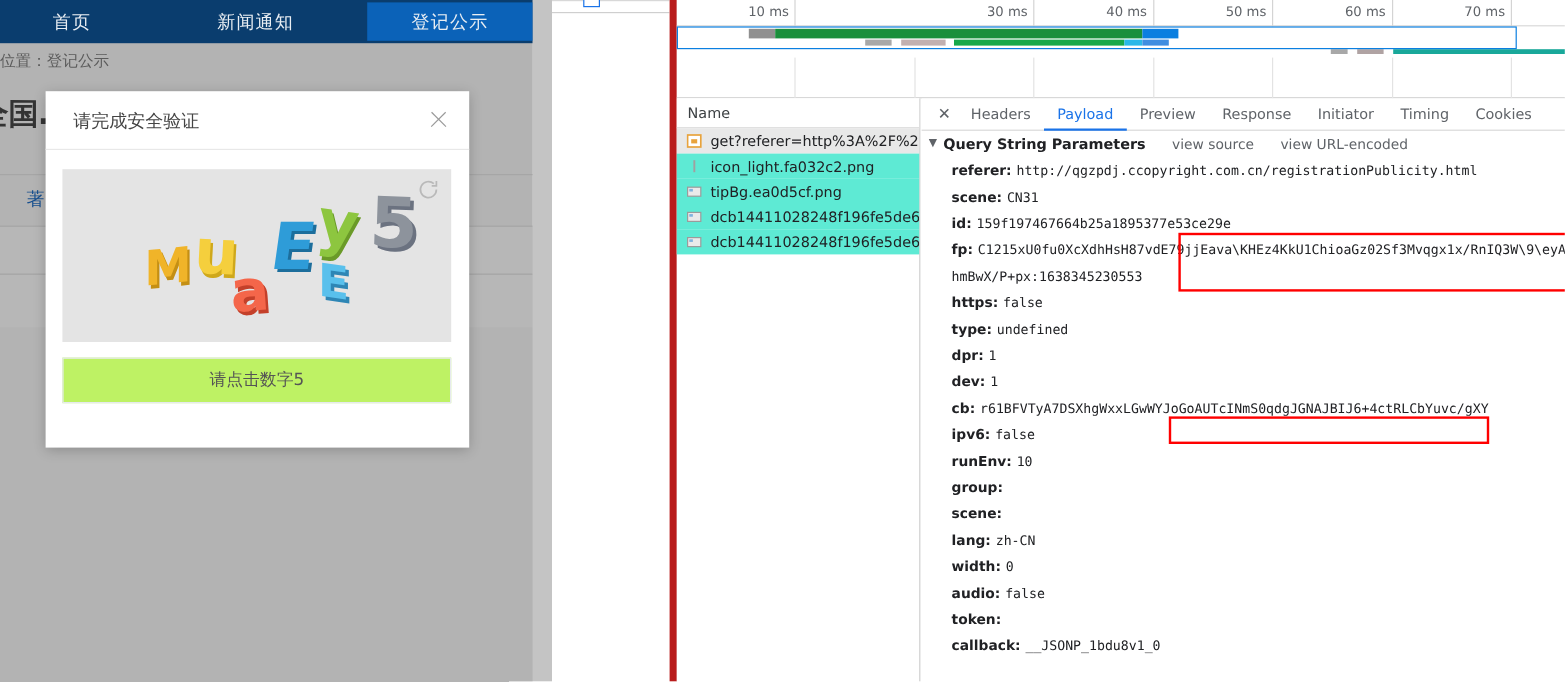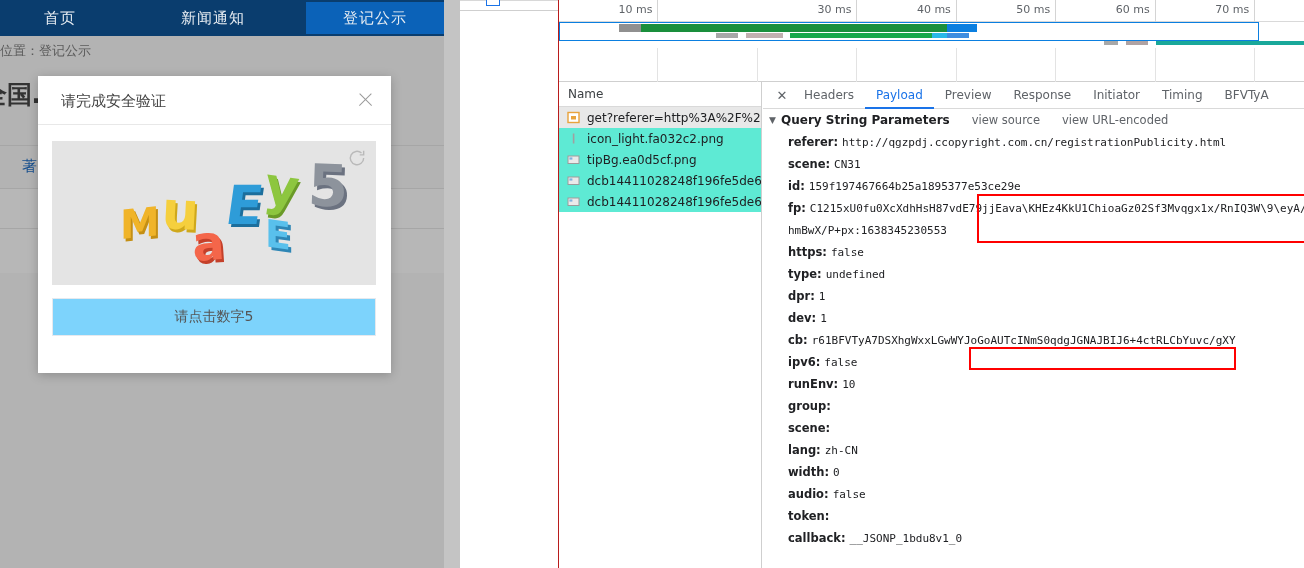--- a/index.html
+++ b/index.html
@@ -101,21 +101,21 @@
          text-shadow: 3px 3px 0 #1c6e9c; }
   .g-y { left: 213px; top: 20px;  font-size: 52px; color:#8dc63f; transform: rotate(8deg);
          text-shadow: 2px 3px 0 #6a9a28; }
   .g-E2{ left: 213px; top: 75px;  font-size: 38px; color:#59c0ec; transform: skewY(8deg);
          text-shadow: 3px 3px 0 #2e86b5; }
   .g-5 { left: 256px; top: 16px;  font-size: 58px; color:#8d939c; transform: rotate(2deg);
          text-shadow: 3px 3px 0 #6b7280; }
 
   .captcha-tip {
     position: absolute; left: 14px; top: 222px; width: 324px; height: 38px;
-    background: #7dd3fc; border: 1px solid #e6e9ee;
+    background: #bef264; border: 1px solid #e6e9ee;
     display: flex; align-items: center; justify-content: center;
     font-size: 14px; color: #555; font-family: "DejaVu Sans", sans-serif;
   }
 
   
   #page-scroll-strip {
     position: absolute; left: 444px; top: 0; width: 16px; height: 568px;
     background: #c4c4c4;
   }
   
@@ -126,21 +126,21 @@
   #split-gap .gapline { position:absolute; left:0; top:9px; width:98px; height:1px; background:#cfcfcf; }
   #split-gap .gapblue {
     position:absolute; left:26px; top:-4px; width:14px; height:9px;
     border:1.6px solid #1a73e8; background:#fff;
   }
 
   
   #devtools {
     position: absolute; left: 558px; top: 0; width: 606px; height: 568px;
     background: #fff; font-family: "DejaVu Sans", sans-serif;
-    border-left: 1px solid #b91c1c;
+    border-left: 6px solid #b91c1c;
   }
   
   .tl {
     position: absolute; left: 0; top: 0; width: 746px; height: 82px;
     border-bottom: 1px solid #cfcfcf; background: #fff;
   }
   .tl-ruler { position: absolute; left: 0; top: 0; width: 746px; height: 22px; border-bottom: 1px solid #d9d9d9;}
   .tick {
     position: absolute; top: 0; height: 22px; border-right: 1px solid #d4d4d4;
   }
@@ -371,21 +371,21 @@
       <div class="details">
         <div class="det-tabs">
           <div class="tabclose">✕</div>
           <div id="det-tabs-host" style="display:flex">
               <div class="det-tab">Headers</div>
               <div class="det-tab active">Payload</div>
               <div class="det-tab">Preview</div>
               <div class="det-tab">Response</div>
               <div class="det-tab">Initiator</div>
               <div class="det-tab">Timing</div>
-              <div class="det-tab">BFVTyA</div>
+              <div class="det-tab">Cookies</div>
             </div>
         </div>
 
         <div class="params">
           <div class="sec-head">
             <span class="caret">▼</span>
             <span>Query String Parameters</span>
             <span class="viewlink">view source</span>
             <span class="viewlink">view URL-encoded</span>
           </div>

